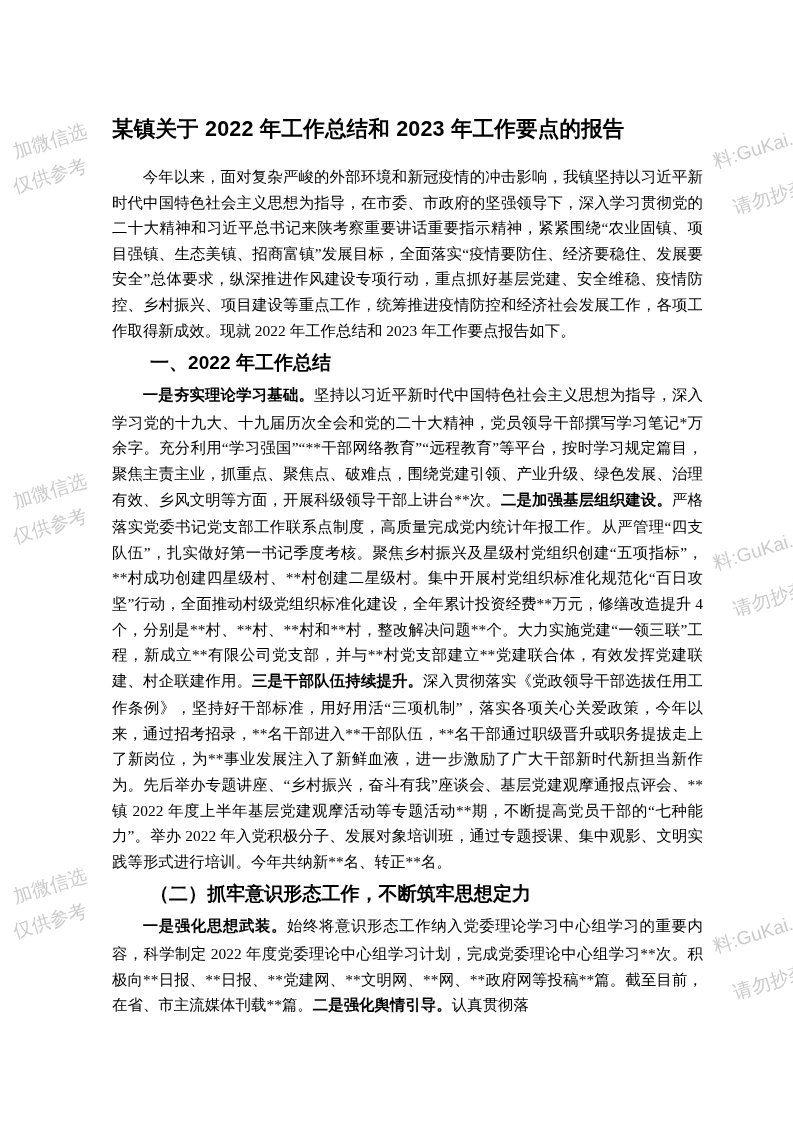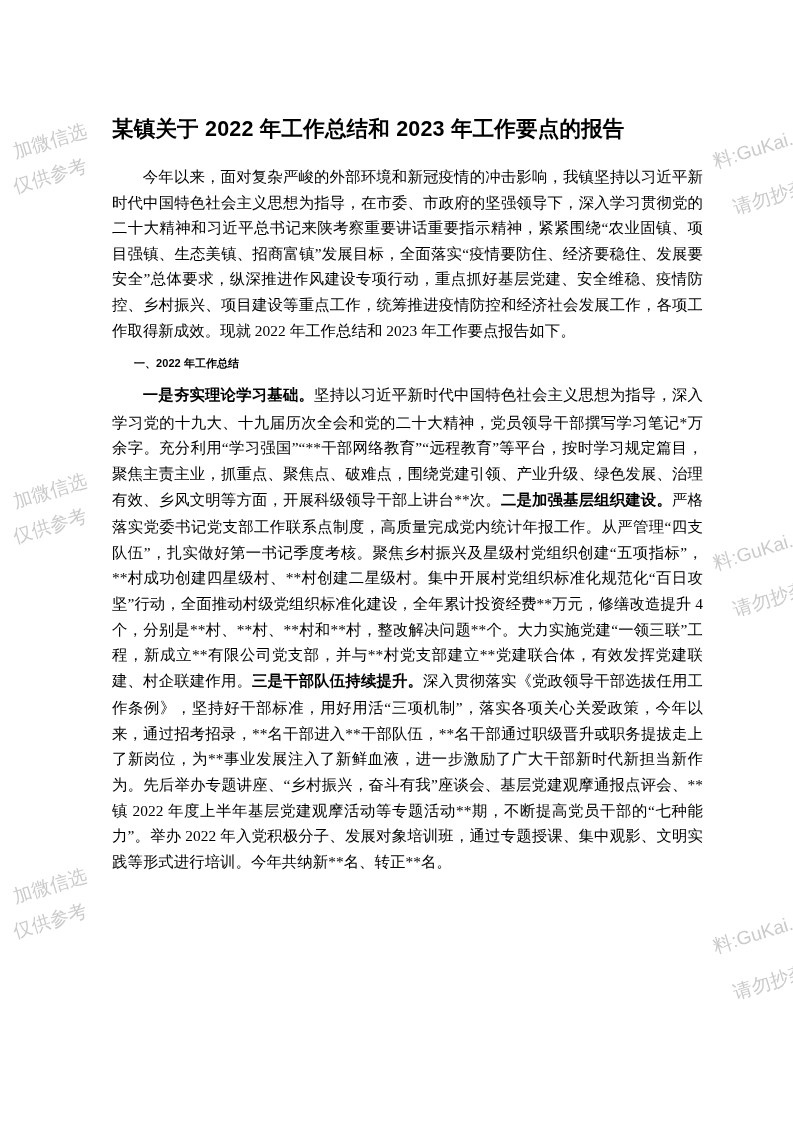--- a/index.html
+++ b/index.html
@@ -41,21 +41,21 @@
     text-justify: inter-ideograph;
     letter-spacing: 0.05px;
   }
   .indent {
     text-indent: 2em;
   }
   .heading1, .heading2 {
     font-weight: bold;
     text-indent: 2em;
     font-family: "Liberation Sans", "DejaVu Sans", sans-serif;
-    font-size: 11px;
+    font-size: 19px;
     line-height: 26px;
   }
   .heading1 {
     margin-top: 7px;
     margin-bottom: 5px;
   }
   .heading2 {
     margin-top: 7px;
     margin-bottom: 5px;
   }
@@ -108,21 +108,25 @@
 
   <p class="indent body-para">今年以来，面对复杂严峻的外部环境和新冠疫情的冲击影响，我镇坚持以习近平新时代中国特色社会主义思想为指导，在市委、市政府的坚强领导下，深入学习贯彻党的二十大精神和习近平总书记来陕考察重要讲话重要指示精神，紧紧围绕“农业固镇、项目强镇、生态美镇、招商富镇”发展目标，全面落实“疫情要防住、经济要稳住、发展要安全”总体要求，纵深推进作风建设专项行动，重点抓好基层党建、安全维稳、疫情防控、乡村振兴、项目建设等重点工作，统筹推进疫情防控和经济社会发展工作，各项工作取得新成效。现就 2022 年工作总结和 2023 年工作要点报告如下。</p>
 
   <p class="heading1">一、2022 年工作总结</p>
 
 
   <p class="indent body-para">
     <span class="b">一是夯实理论学习基础。</span><span>坚持以习近平新时代中国特色社会主义思想为指导，深入学习党的十九大、十九届历次全会和党的二十大精神，党员领导干部撰写学习笔记*万余字。充分利用“学习强国”“**干部网络教育”“远程教育”等平台，按时学习规定篇目，聚焦主责主业，抓重点、聚焦点、破难点，围绕党建引领、产业升级、绿色发展、治理有效、乡风文明等方面，开展科级领导干部上讲台**次。</span><span class="b">二是加强基层组织建设。</span><span>严格落实党委书记党支部工作联系点制度，高质量完成党内统计年报工作。从严管理“四支队伍”，扎实做好第一书记季度考核。聚焦乡村振兴及星级村党组织创建“五项指标”，**村成功创建四星级村、**村创建二星级村。集中开展村党组织标准化规范化“百日攻坚”行动，全面推动村级党组织标准化建设，全年累计投资经费**万元，修缮改造提升 4 个，分别是**村、**村、**村和**村，整改解决问题**个。大力实施党建“一领三联”工程，新成立**有限公司党支部，并与**村党支部建立**党建联合体，有效发挥党建联建、村企联建作用。</span><span class="b">三是干部队伍持续提升。</span><span>深入贯彻落实《党政领导干部选拔任用工作条例》，坚持好干部标准，用好用活“三项机制”，落实各项关心关爱政策，今年以来，通过招考招录，**名干部进入**干部队伍，**名干部通过职级晋升或职务提拔走上了新岗位，为**事业发展注入了新鲜血液，进一步激励了广大干部新时代新担当新作为。先后举办专题讲座、“乡村振兴，奋斗有我”座谈会、基层党建观摩通报点评会、**镇 2022 年度上半年基层党建观摩活动等专题活动**期，不断提高党员干部的“七种能力”。举办 2022 年入党积极分子、发展对象培训班，通过专题授课、集中观影、文明实践等形式进行培训。今年共纳新**名、转正**名。</span>
   </p>
 
+  <p class="heading2">（二）抓牢意识形态工作，不断筑牢思想定力</p>
 
+  <p class="indent body-para">
+    <span class="b">一是强化思想武装。</span><span>始终将意识形态工作纳入党委理论学习中心组学习的重要内容，科学制定 2022 年度党委理论中心组学习计划，完成党委理论中心组学习**次。积极向**日报、**日报、**党建网、**文明网、**网、**政府网等投稿**篇。截至目前，在省、市主流媒体刊载**篇。</span><span class="b">二是强化舆情引导。</span><span>认真贯彻落</span>
+  </p>
 
 </div>
 
 <div class="wm wm-left wm-l1">加微信选</div>
 <div class="wm wm-left wm-l2">仅供参考</div>
 <div class="wm wm-right wm-r1">料:GuKai.</div>
 <div class="wm wm-right wm-r2">请勿抄袭</div>
 
 <div class="wm wm-left wm-l3">加微信选</div>
 <div class="wm wm-left wm-l4">仅供参考</div>

